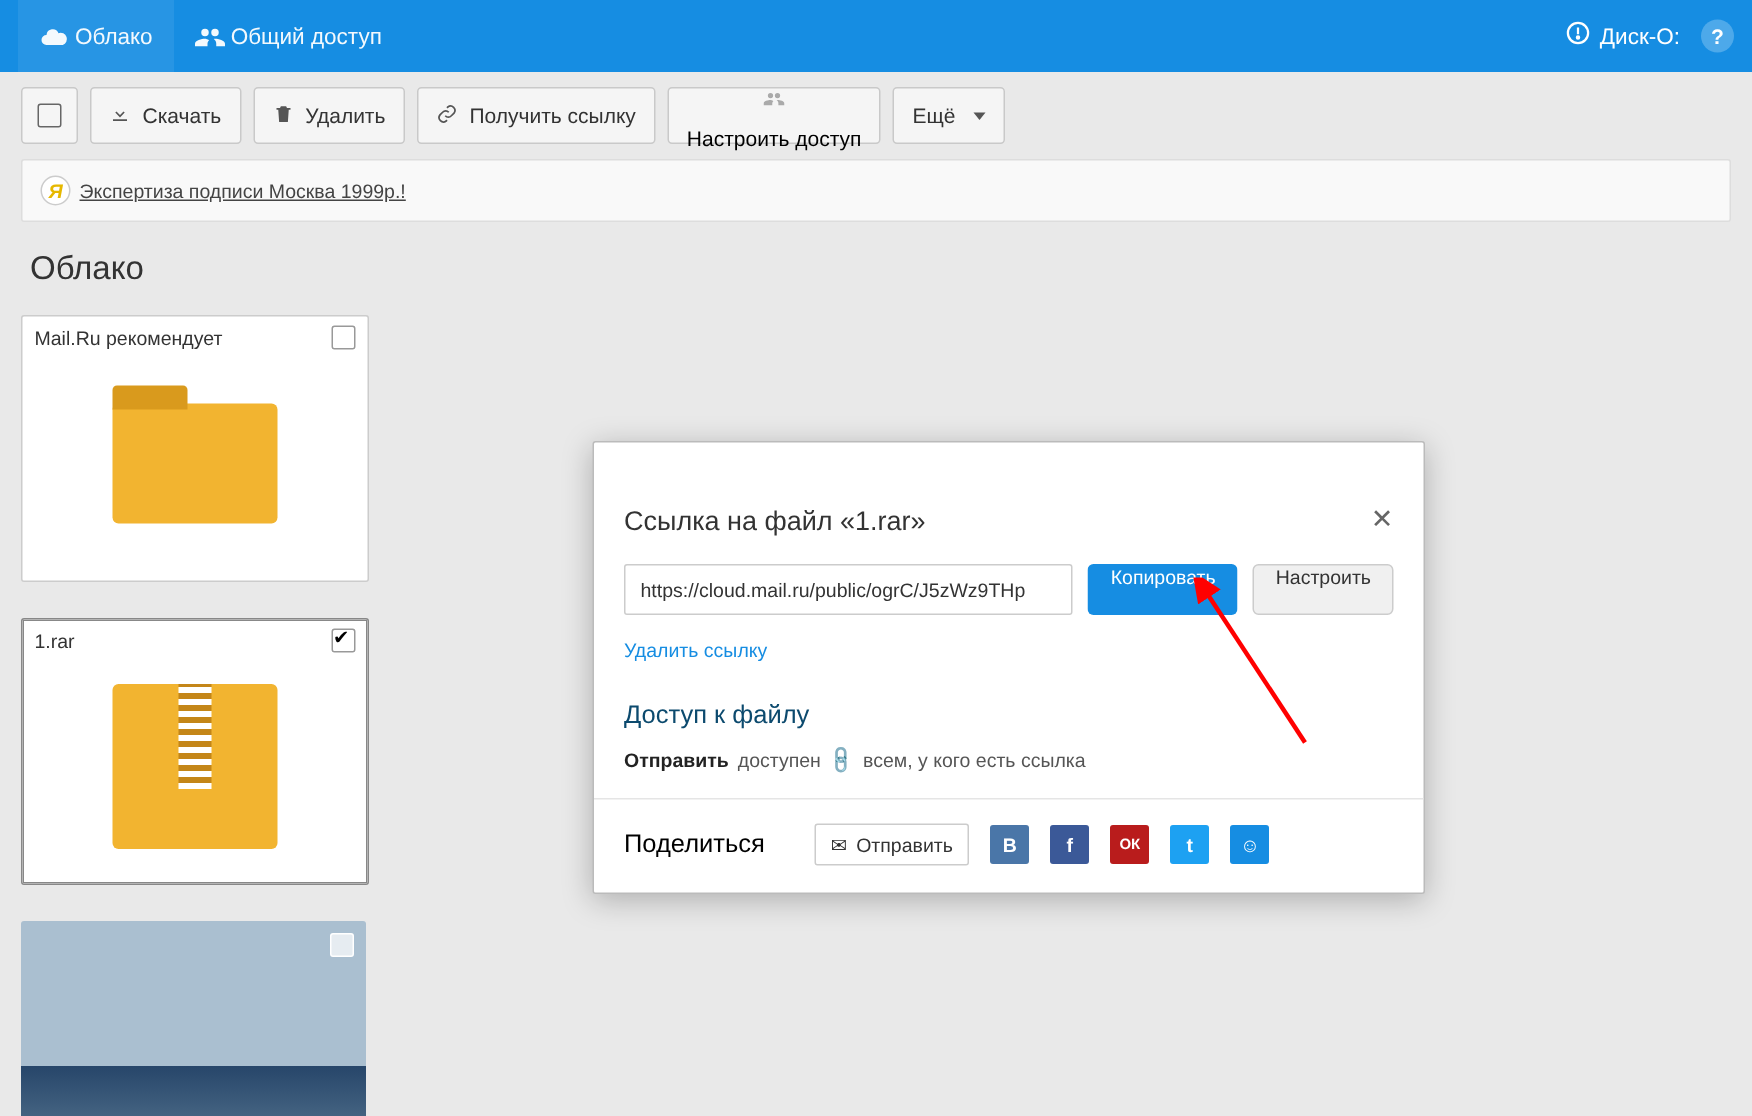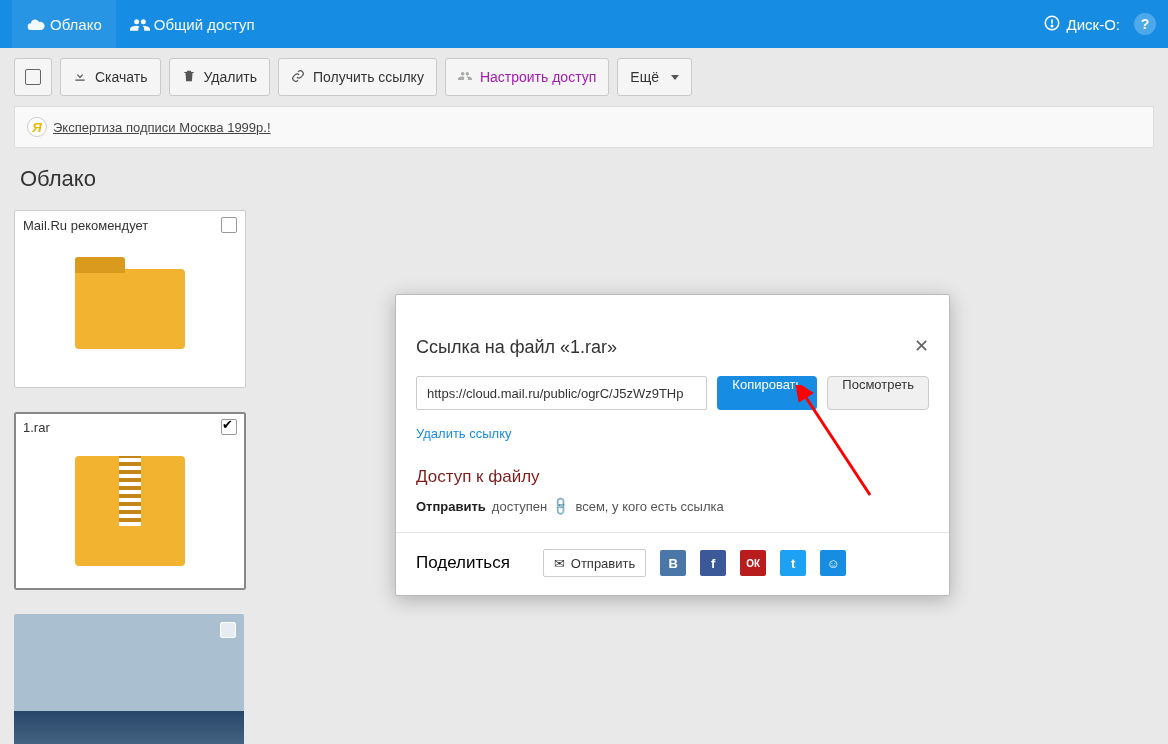--- a/index.html
+++ b/index.html
@@ -10,21 +10,21 @@
   .topbar .tab.active{background:rgba(255,255,255,.08);}
   .topbar .spacer{flex:1;}
   .topbar .right{display:flex;align-items:center;gap:14px;}
   .topbar .right .disk{display:flex;align-items:center;gap:6px;cursor:pointer;}
   .topbar .help{width:22px;height:22px;border-radius:50%;background:#4da9ea;color:#fff;display:flex;align-items:center;justify-content:center;font-weight:bold;font-size:14px;cursor:pointer;}
   .icon{display:inline-block;width:18px;height:18px;}
   .cloud-icon svg,.users-icon svg,.checkbox svg{display:block;}
   
   .toolbar{padding:10px 14px;display:flex;gap:8px;background:#e9e9e9;}
   .btn{background:#f5f5f5;border:1px solid #c9c9c9;border-radius:3px;height:36px;padding:0 12px;display:flex;align-items:center;gap:8px;font-size:14px;color:#333;cursor:pointer;}
-  .btn.disabled{color:#a21caf;}
+  .btn.disabled{color:#000000;flex-direction:column;}
   .btn.icon-only{width:36px;justify-content:center;padding:0;}
   .caret-down{width:0;height:0;border-left:4px solid transparent;border-right:4px solid transparent;border-top:5px solid #555;display:inline-block;margin-left:4px;}
   
   .adbar{margin:0 14px;background:#f9f9f9;border:1px solid #ddd;border-radius:2px;padding:10px 12px;display:flex;align-items:center;gap:6px;font-size:13px;color:#666;}
   .adbar .adlink{color:#444;text-decoration:underline;font-weight:normal;}
   .adbar .yicon{width:18px;height:18px;border-radius:50%;background:#fff;border:1px solid #ccc;display:inline-flex;align-items:center;justify-content:center;color:#e6b800;font-weight:bold;font-style:italic;font-size:13px;}
   
   .page-title{padding:18px 20px;font-size:22px;color:#333;}
   
   .grid{padding:0 14px;display:flex;flex-wrap:wrap;gap:24px;flex-direction:column;}
@@ -58,21 +58,21 @@
   .modal{position:absolute;left:395px;top:294px;width:553px;background:#fff;border:1px solid #bbb;box-shadow:0 4px 20px rgba(0,0,0,.25);border-radius:2px;z-index:50;}
   .modal .mhead{padding:18px 20px 14px;font-size:18px;color:#333;display:flex;align-items:flex-start;justify-content:space-between;margin-top:24px;}
   .modal .close-x{font-size:18px;color:#666;cursor:pointer;line-height:1;}
   .modal .mrow{display:flex;gap:10px;padding:4px 20px 10px;align-items:center;}
   .modal input[type=text]{flex:1;height:32px;border:1px solid #ccc;border-radius:2px;padding:0 10px;font-size:13px;color:#333;}
   .pbtn{height:32px;border-radius:4px;padding:0 14px;font-size:13px;display:flex;align-items:flex-start;cursor:pointer;border:1px solid transparent;}
   .pbtn.primary{background:#168de2;color:#fff;}
   .pbtn.secondary{background:#f0f0f0;border:1px solid #ccc;color:#333;}
   .modal .link-row{padding:6px 20px 16px;}
   .modal .link-row a{color:#168de2;text-decoration:none;font-size:13px;}
-  .modal .section-title{padding:10px 20px 6px;font-size:17px;color:#7f1d1d;}
+  .modal .section-title{padding:10px 20px 6px;font-size:17px;color:#0c4a6e;}
   .modal .access-row{padding:6px 20px 18px;font-size:13px;color:#555;display:flex;align-items:center;gap:6px;}
   .modal .access-row .bold{color:#222;font-weight:bold;}
   .modal .access-row .linkicon{color:#5fae4f;transform:rotate(-45deg);display:inline-block;}
   .modal .share-row{border-top:1px solid #e5e5e5;padding:16px 20px 18px;display:flex;align-items:center;gap:14px;}
   .modal .share-row .share-title{font-size:17px;color:#000000;margin-right:19px;}
   .sbtn{width:26px;height:26px;border-radius:2px;display:inline-flex;align-items:center;justify-content:center;color:#fff;font-size:13px;font-weight:bold;cursor:pointer;}
   .send-btn{height:26px;border:1px solid #ccc;border-radius:2px;background:#fff;display:inline-flex;align-items:center;gap:6px;padding:0 10px;font-size:13px;cursor:pointer;}
   
   .arrow{position:absolute;left:795px;top:385px;z-index:60;pointer-events:none;}
   .arrow svg{display:block;}
@@ -210,21 +210,21 @@
     <div class="mhead">
       <span>Ссылка на файл «1.rar»</span>
       <span class="close-x">✕</span>
     </div>
     <div class="mrow">
       <input type="text" value="https://cloud.mail.ru/public/ogrC/J5zWz9THp" style="">
       <div class="pbtn primary">
           <span>Копировать</span>
         </div>
       <div class="pbtn secondary">
-          <span>Посмотреть</span>
+          <span>Настроить</span>
         </div>
     </div>
     <div class="link-row">
       <a href="#">Удалить ссылку</a>
     </div>
     <div class="section-title">Доступ к файлу</div>
     <div class="access-row">
       <span class="bold">Отправить</span>
       <span>доступен</span>
       <span class="linkicon">🔗</span>

